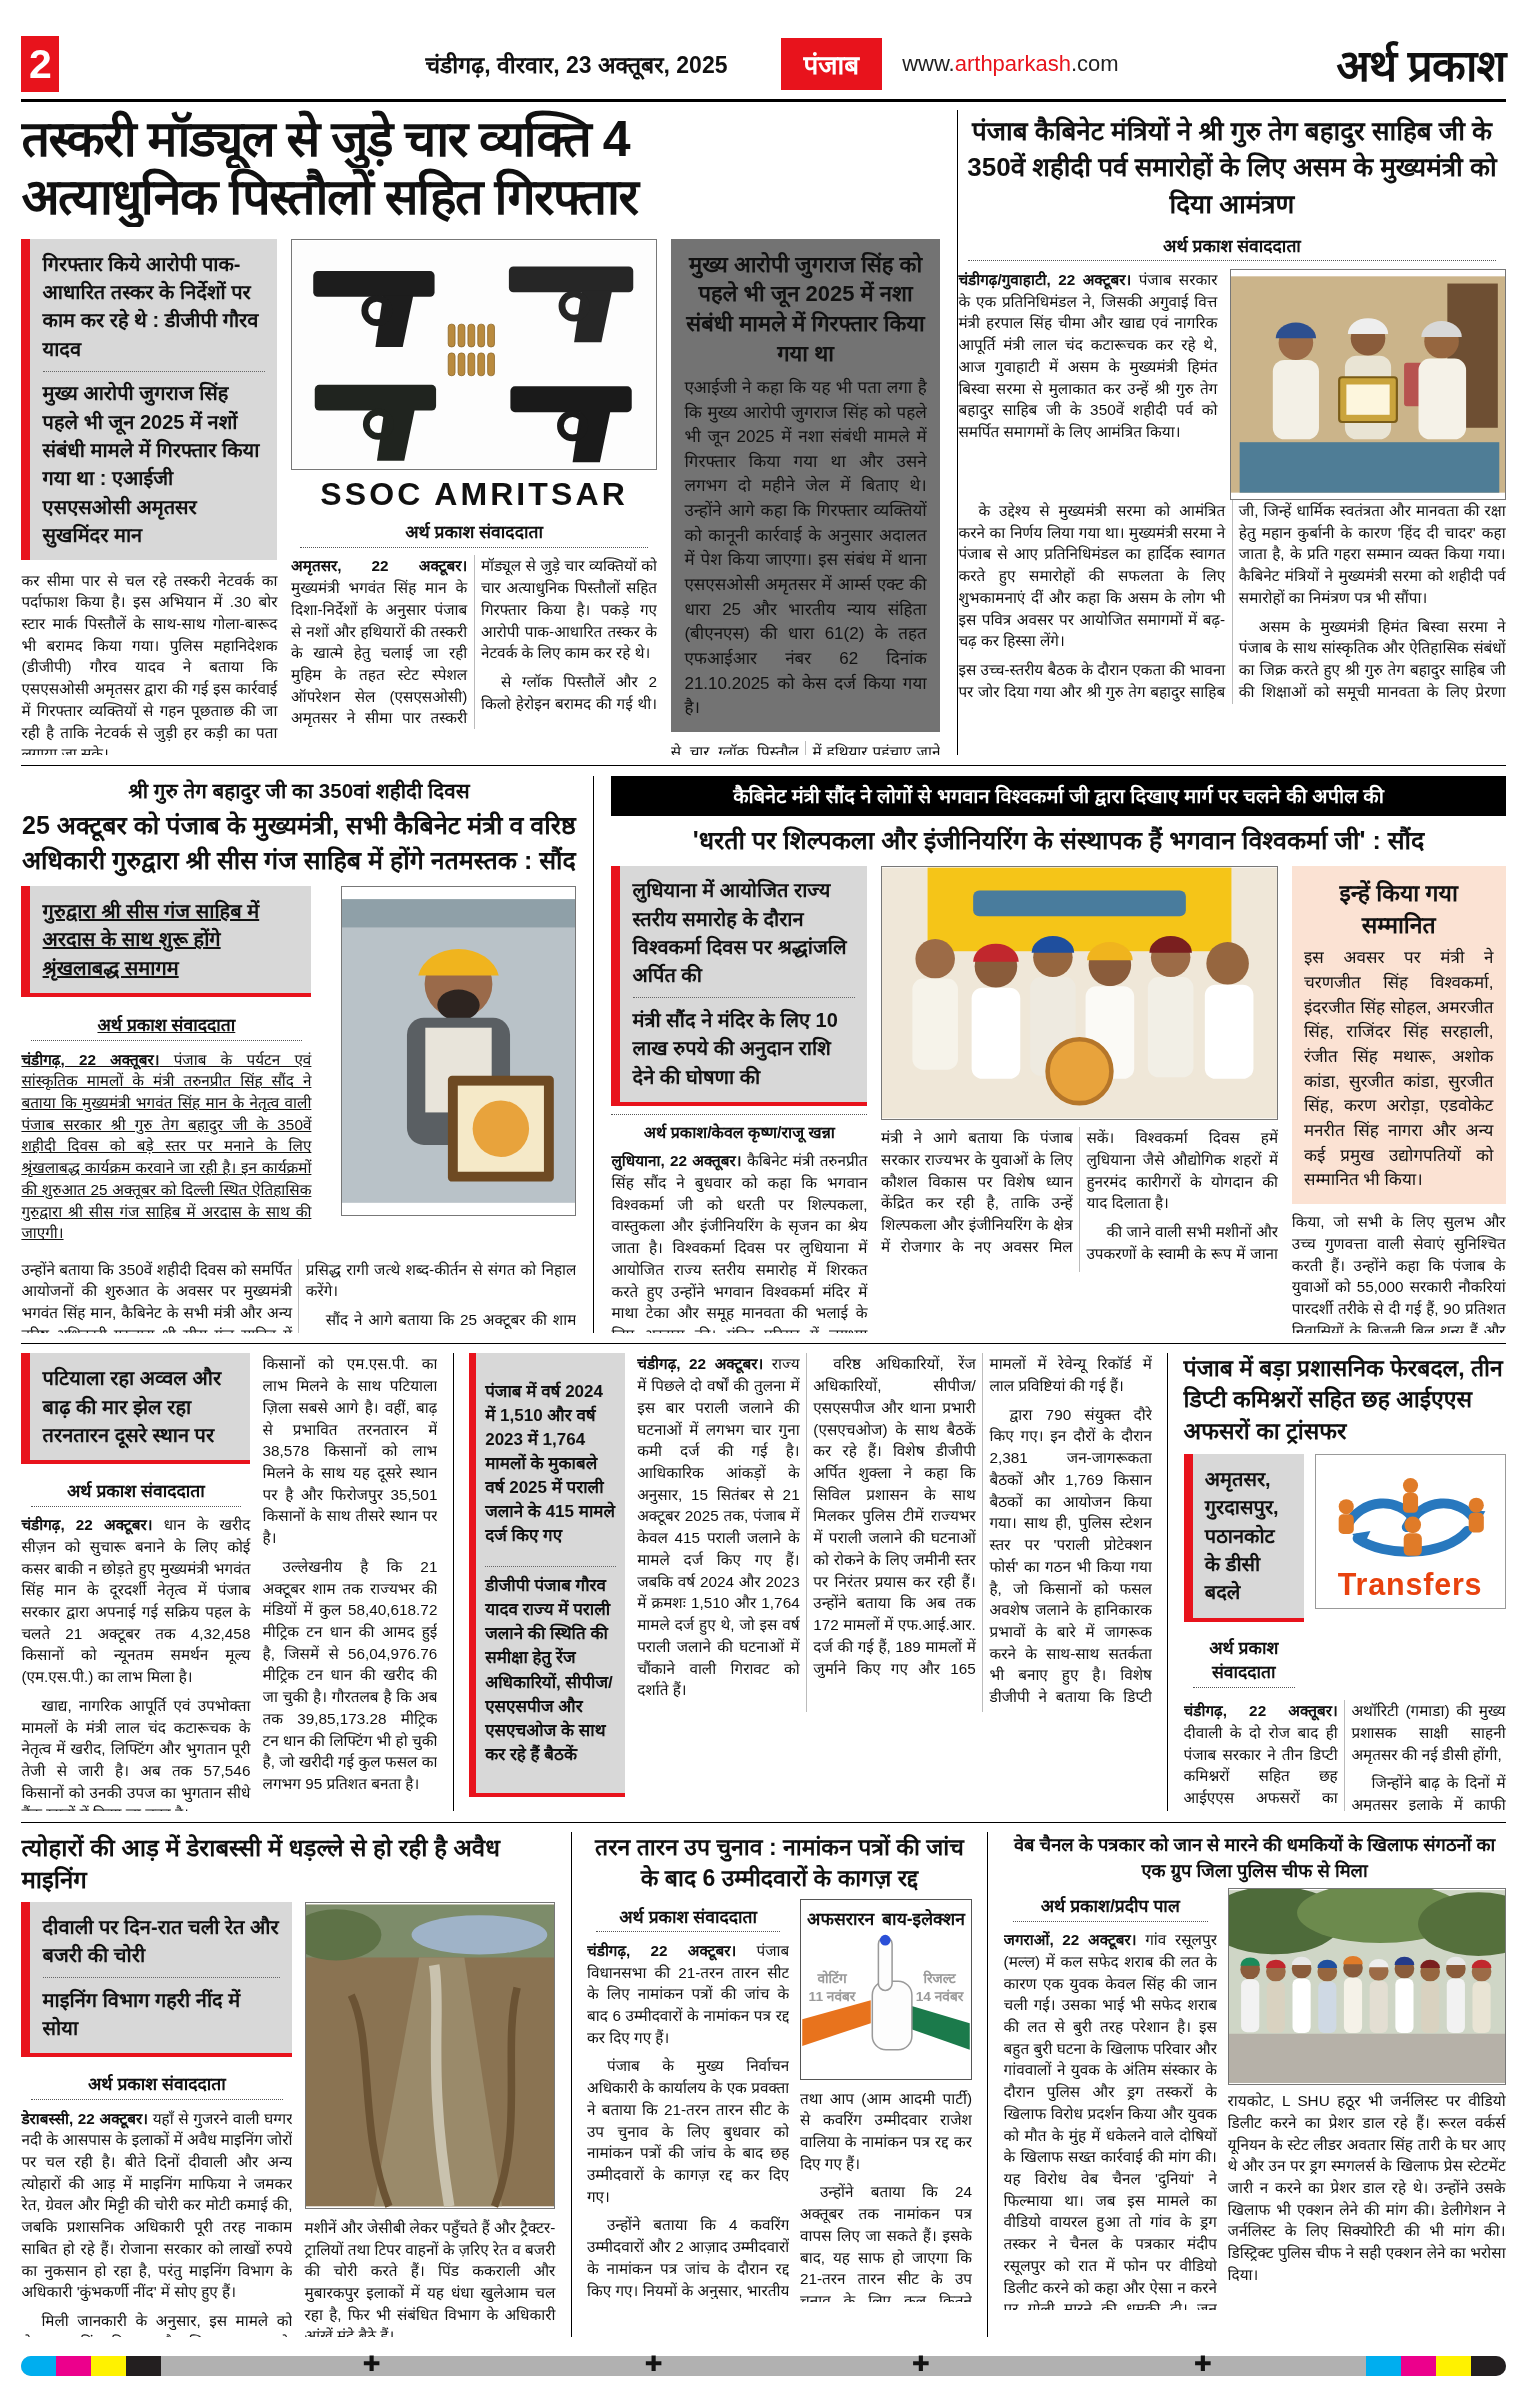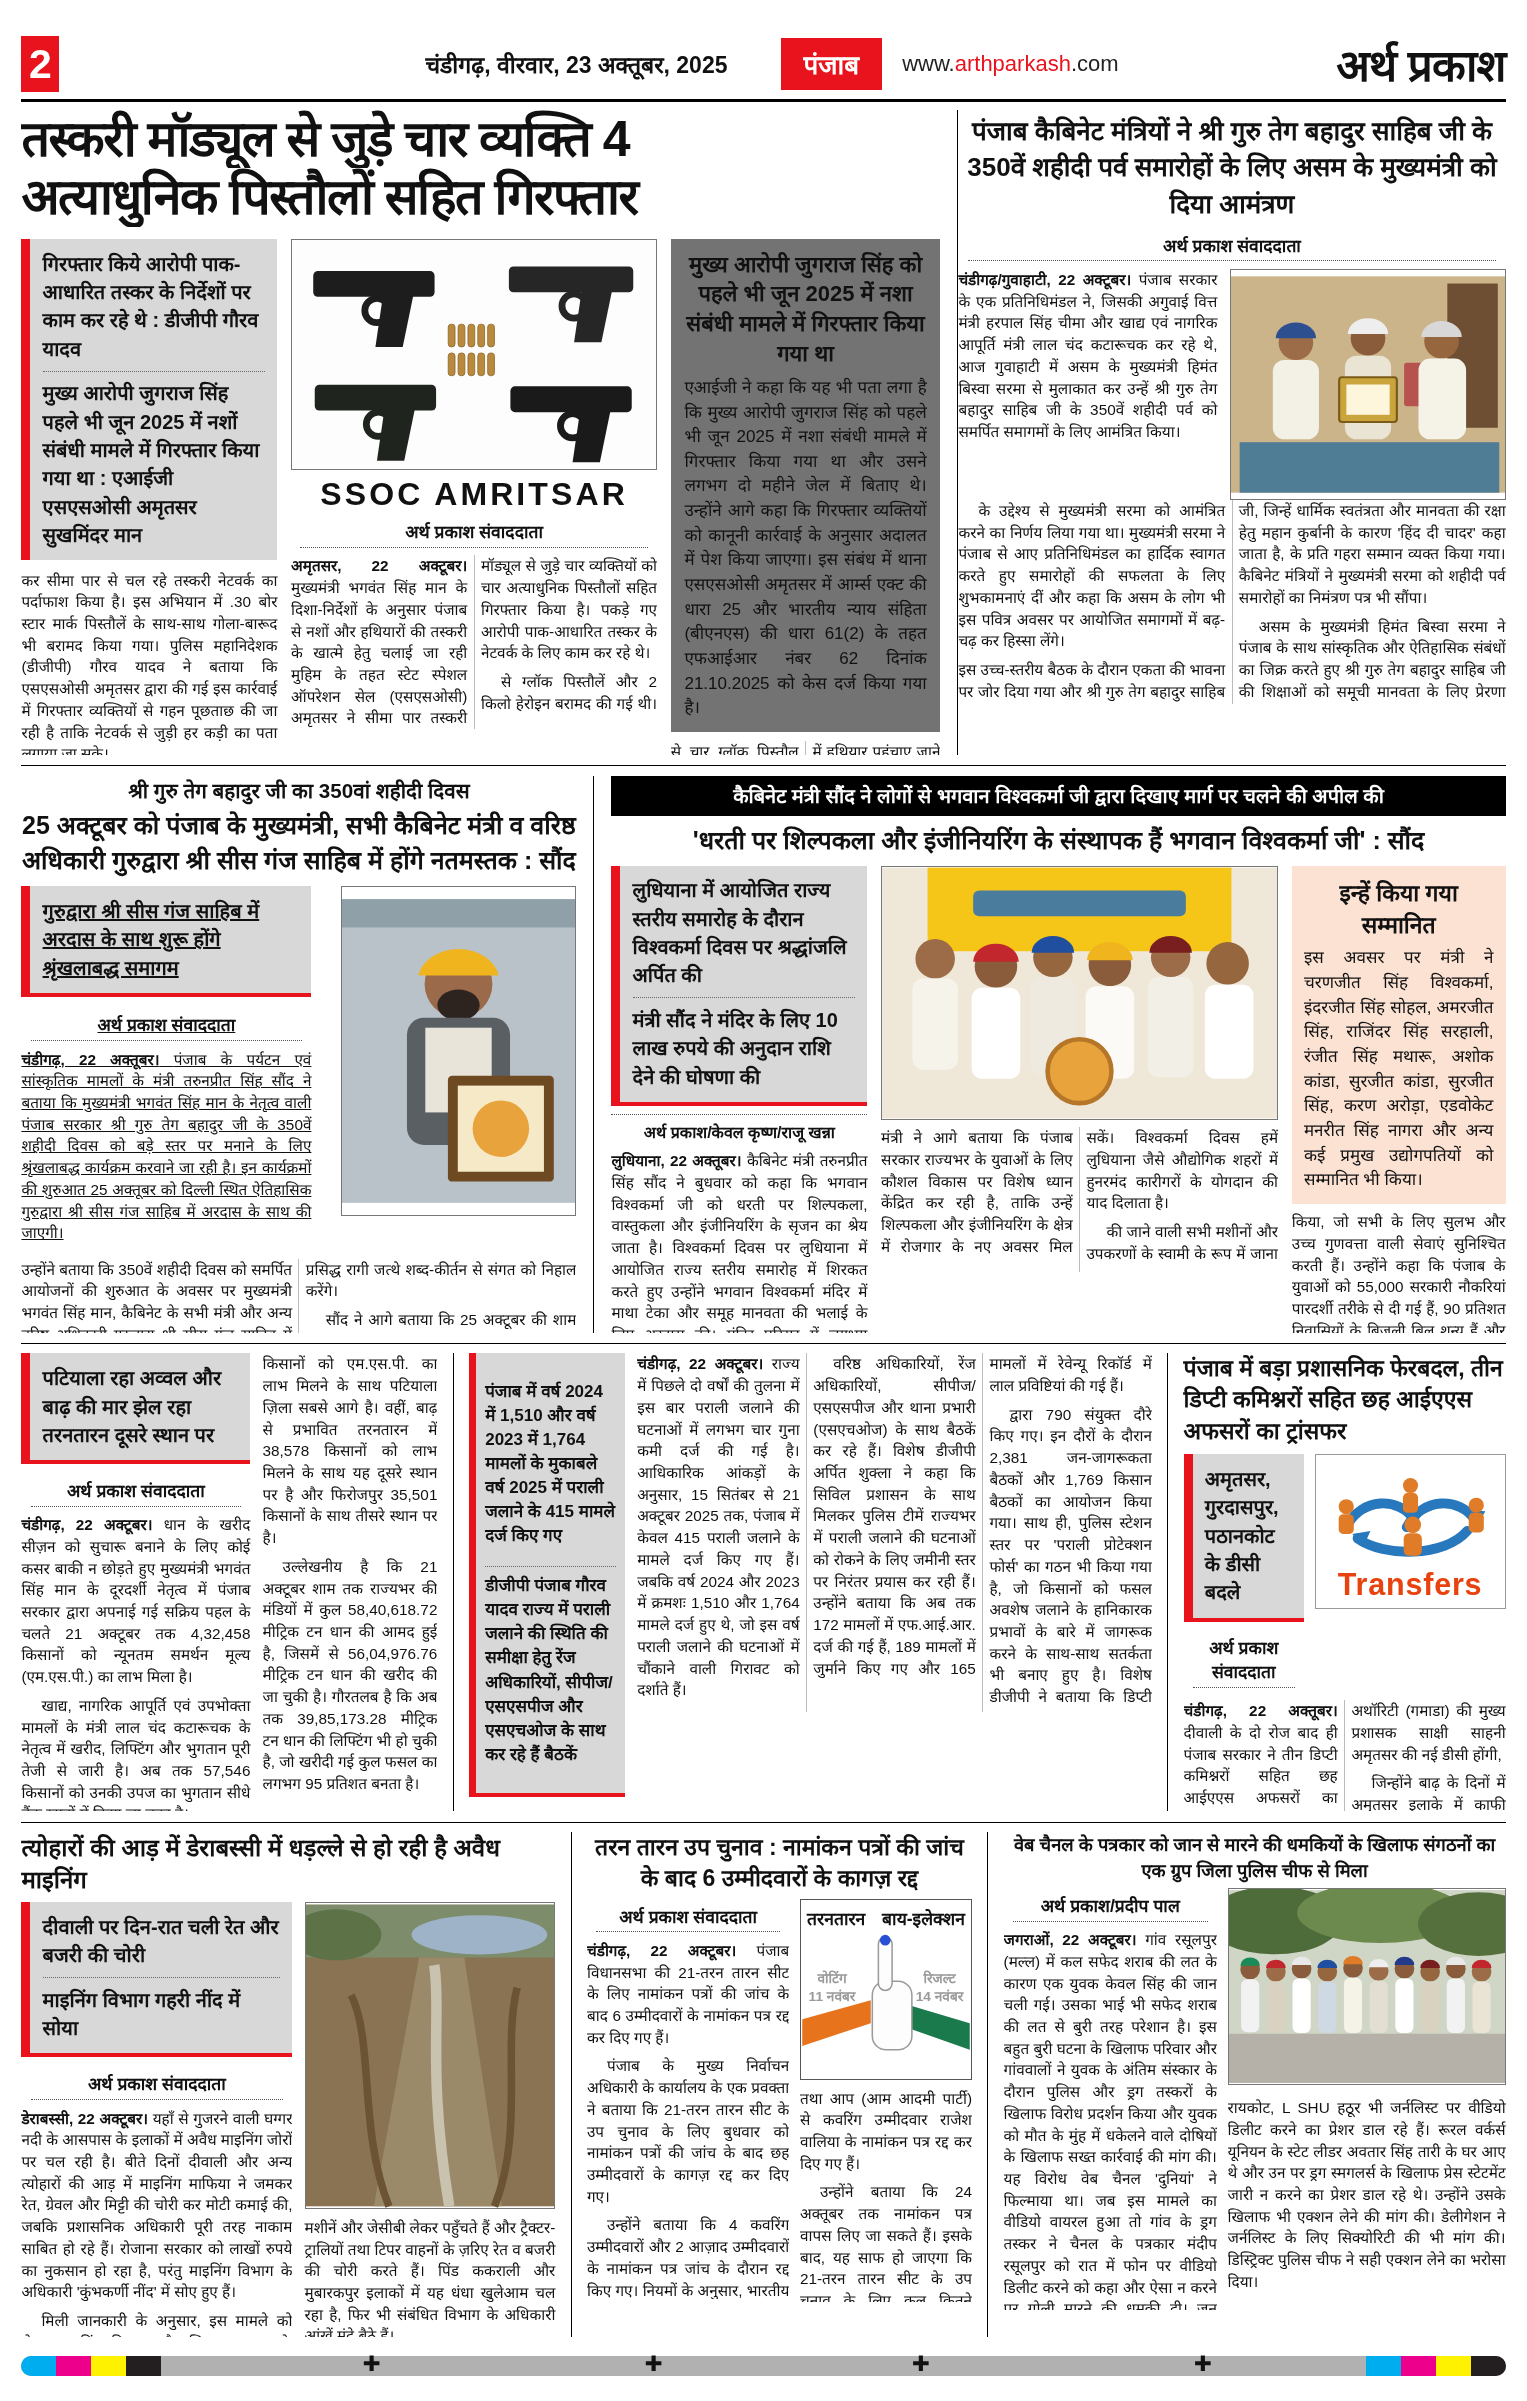--- a/index.html
+++ b/index.html
@@ -437,21 +437,21 @@
           <div class="blrule"></div>
           <div class="clip" style="height:359px">
             <p class="b"><strong class="dl">चंडीगढ़, 22 अक्टूबर।</strong> <span>पंजाब विधानसभा की 21-तरन तारन सीट के लिए नामांकन पत्रों की जांच के बाद 6 उम्मीदवारों के नामांकन पत्र रद्द कर दिए गए हैं।</span></p>
             <p class="b ind">पंजाब के मुख्य निर्वाचन अधिकारी के कार्यालय के एक प्रवक्ता ने बताया कि 21-तरन तारन सीट के उप चुनाव के लिए बुधवार को नामांकन पत्रों की जांच के बाद छह उम्मीदवारों के कागज़ रद्द कर दिए गए।</p>
             <p class="b ind">उन्होंने बताया कि 4 कवरिंग उम्मीदवारों और 2 आज़ाद उम्मीदवारों के नामांकन पत्र जांच के दौरान रद्द किए गए। नियमों के अनुसार, भारतीय राष्ट्रीय कांग्रेस के कवरिंग उम्मीदवार करनबीर सिंह बुर्ज</p>
           </div>
         </div>
         <div>
           <div class="elect">
             <div class="etop">
-              <span>तरनतारन</span>
+              <span>अफसरारन</span>
               <span>बाय-इलेक्शन</span>
             </div>
             <svg viewBox="0 0 220 180" style="position:absolute;left:0;top:27.5px;width:100%;height:137px">
               <polygon points="0,120 90,95 90,125 0,155" fill="#e8731d"></polygon>
               <polygon points="220,125 135,100 135,130 220,160" fill="#1b7a4b"></polygon>
               <g stroke="#9a9a9a" stroke-width="2" fill="#fdfdfd">
                 <rect x="92" y="70" width="52" height="90" rx="18"></rect>
                 <rect x="100" y="12" width="18" height="70" rx="9"></rect>
               </g>
               <circle cx="109" cy="16" r="7" fill="#2a4fd7"></circle>
@@ -518,21 +518,21 @@
                   <rect x="254" y="121" width="24" height="68" rx="8" fill="#d9d2c0"></rect>
                 <circle cx="300" cy="104" r="13" fill="#8a5c3b"></circle>
                   <path d="M287 99 a13 11 0 0 1 26 0 z" fill="#e8e8e8"></path>
                   <rect x="288" y="117" width="24" height="72" rx="8" fill="#f2f2f2"></rect>
                 <circle cx="334" cy="108" r="13" fill="#9c6b47"></circle>
                   <path d="M321 103 a13 11 0 0 1 26 0 z" fill="#c1272d"></path>
                   <rect x="322" y="121" width="24" height="68" rx="8" fill="#e9e4d4"></rect>
               </g>
             </svg>
           </div>
-          <div class="clip" style="height:221px;margin-top:12px">
+          <div class="clip" style="height:221px;margin-top:5px">
             <p class="b">रायकोट, L SHU हठूर भी जर्नलिस्ट पर वीडियो डिलीट करने का प्रेशर डाल रहे हैं। रूरल वर्कर्स यूनियन के स्टेट लीडर अवतार सिंह तारी के घर आए थे और उन पर ड्रग स्मगलर्स के खिलाफ प्रेस स्टेटमेंट जारी न करने का प्रेशर डाल रहे थे। उन्होंने उसके खिलाफ भी एक्शन लेने की मांग की। डेलीगेशन ने जर्नलिस्ट के लिए सिक्योरिटी की भी मांग की। डिस्ट्रिक्ट पुलिस चीफ ने सही एक्शन लेने का भरोसा दिया।</p>
           </div>
         </div>
       </div>
     </div>
   </div>
 
   <div class="cbar">
     <div class="sw" style="left:0;background:#00aeef;border-radius:10.7px 0 0 10.7px"></div>
     <div class="sw" style="left:35px;background:#ec008c"></div>

